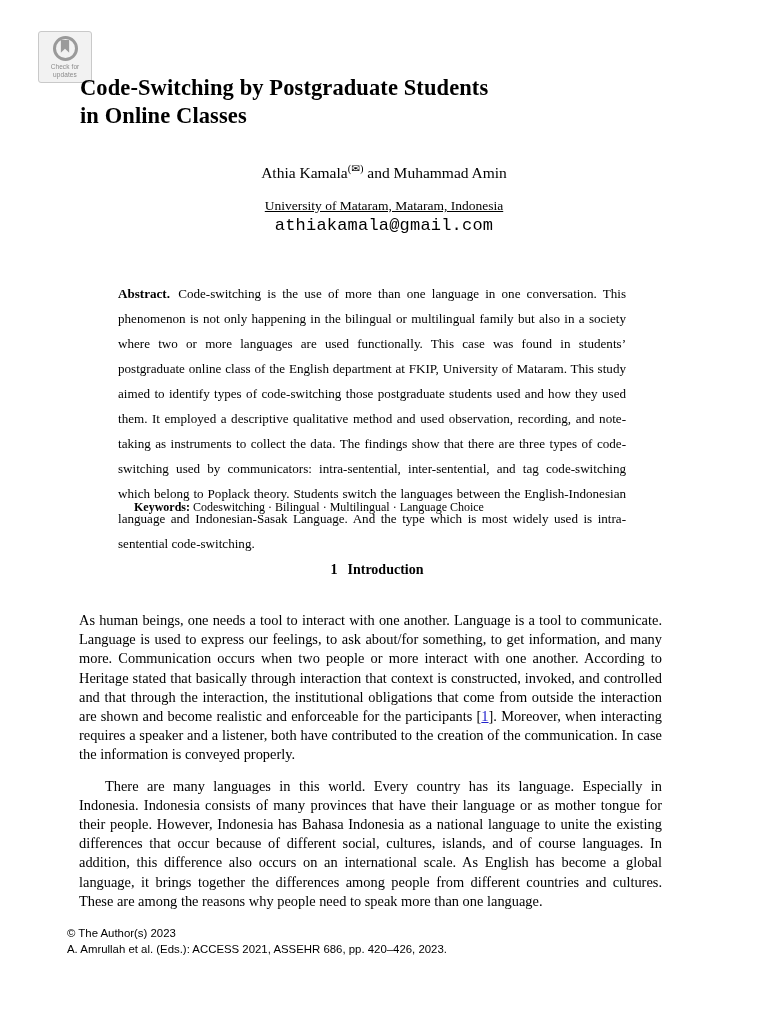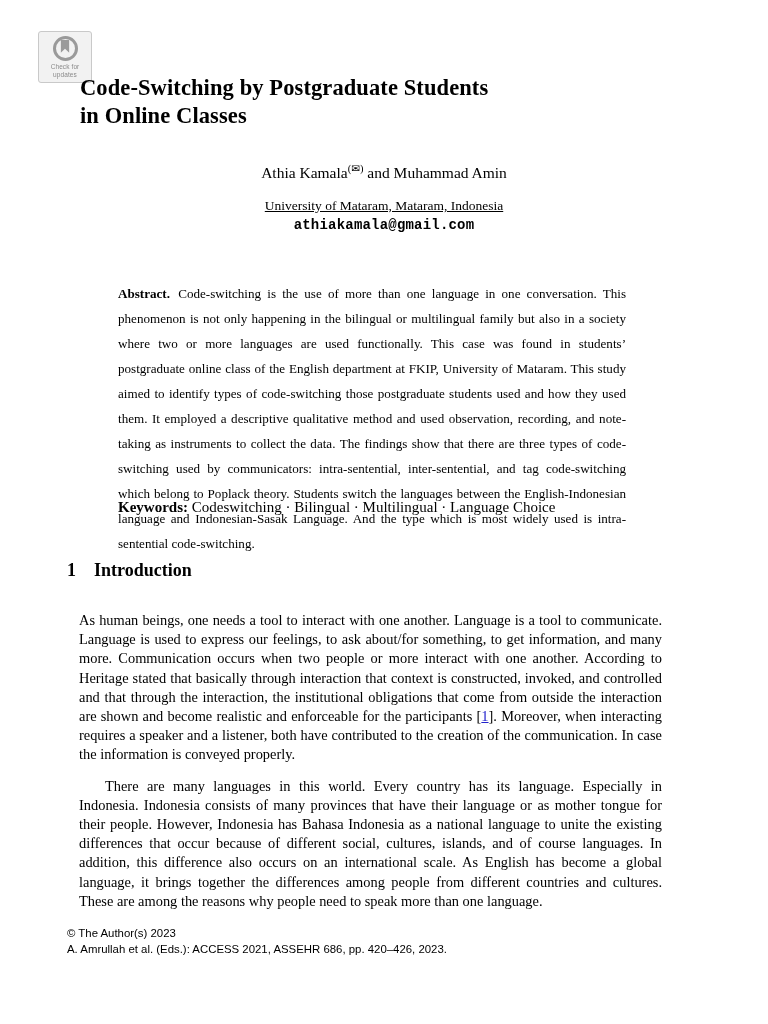--- a/index.html
+++ b/index.html
@@ -106,24 +106,23 @@
     line-height: 18px;
     text-decoration: underline;
   }
   .email {
     position: absolute;
     left: 90px;
     top: 217px;
     width: 588px;
     text-align: center;
     font-family: "Liberation Mono", monospace;
-    font-size: 14px;
+    font-size: 17px;
     line-height: 17px;
     letter-spacing: 0.2px;
-    font-weight: bold;
   }
 
   
   .abstract {
     position: absolute;
     left: 118px;
     top: 281px;
     width: 508px;
     font-size: 13.1px;
     line-height: 25px;
@@ -133,39 +132,40 @@
   .abstract .lead {
     font-weight: bold;
   }
   .abstract .lead:after {
     content: " ";
     letter-spacing: 2px;
   }
 
   .keywords {
     position: absolute;
-    left: 118px;
+    left: 134px;
     top: 499px;
     width: 508px;
-    font-size: 15px;
+    font-size: 12px;
     line-height: 17.45px;
   }
   .keywords .lead {
     font-weight: bold;
   }
 
   
   .section-heading {
     position: absolute;
     left: 67px;
     top: 559px;
     width: 610px;
-    font-size: 18px;
+    font-size: 14px;
     line-height: 22px;
     font-weight: bold;
+    text-align: center;
   }
   .section-heading .num {
     display: inline-block;
     width: 27px;
   }
 
   
   .body-text {
     position: absolute;
     left: 67px;

